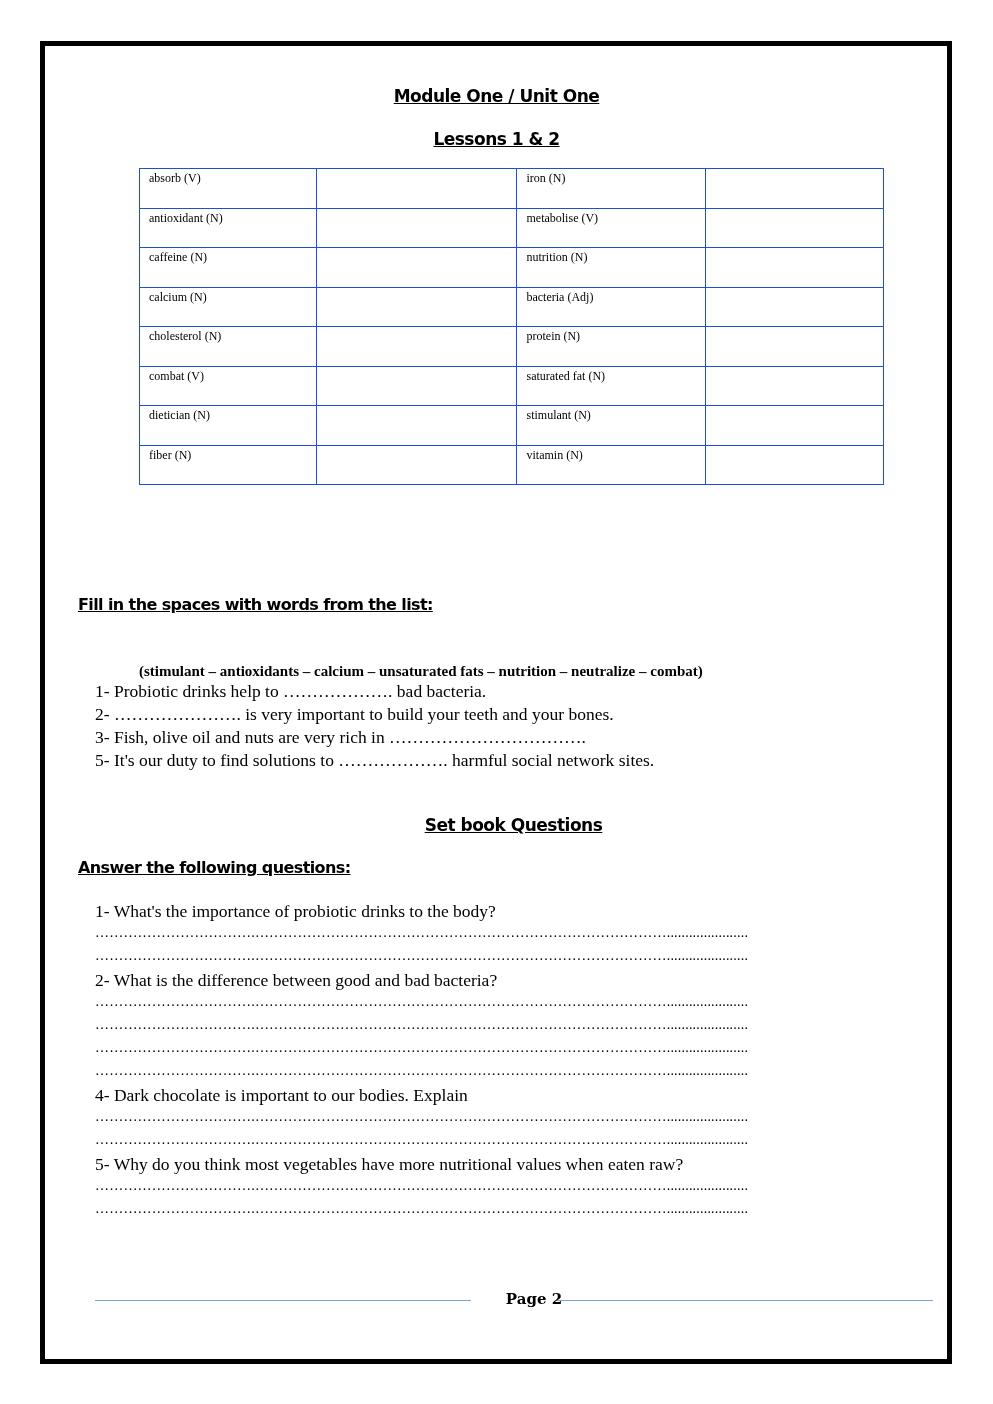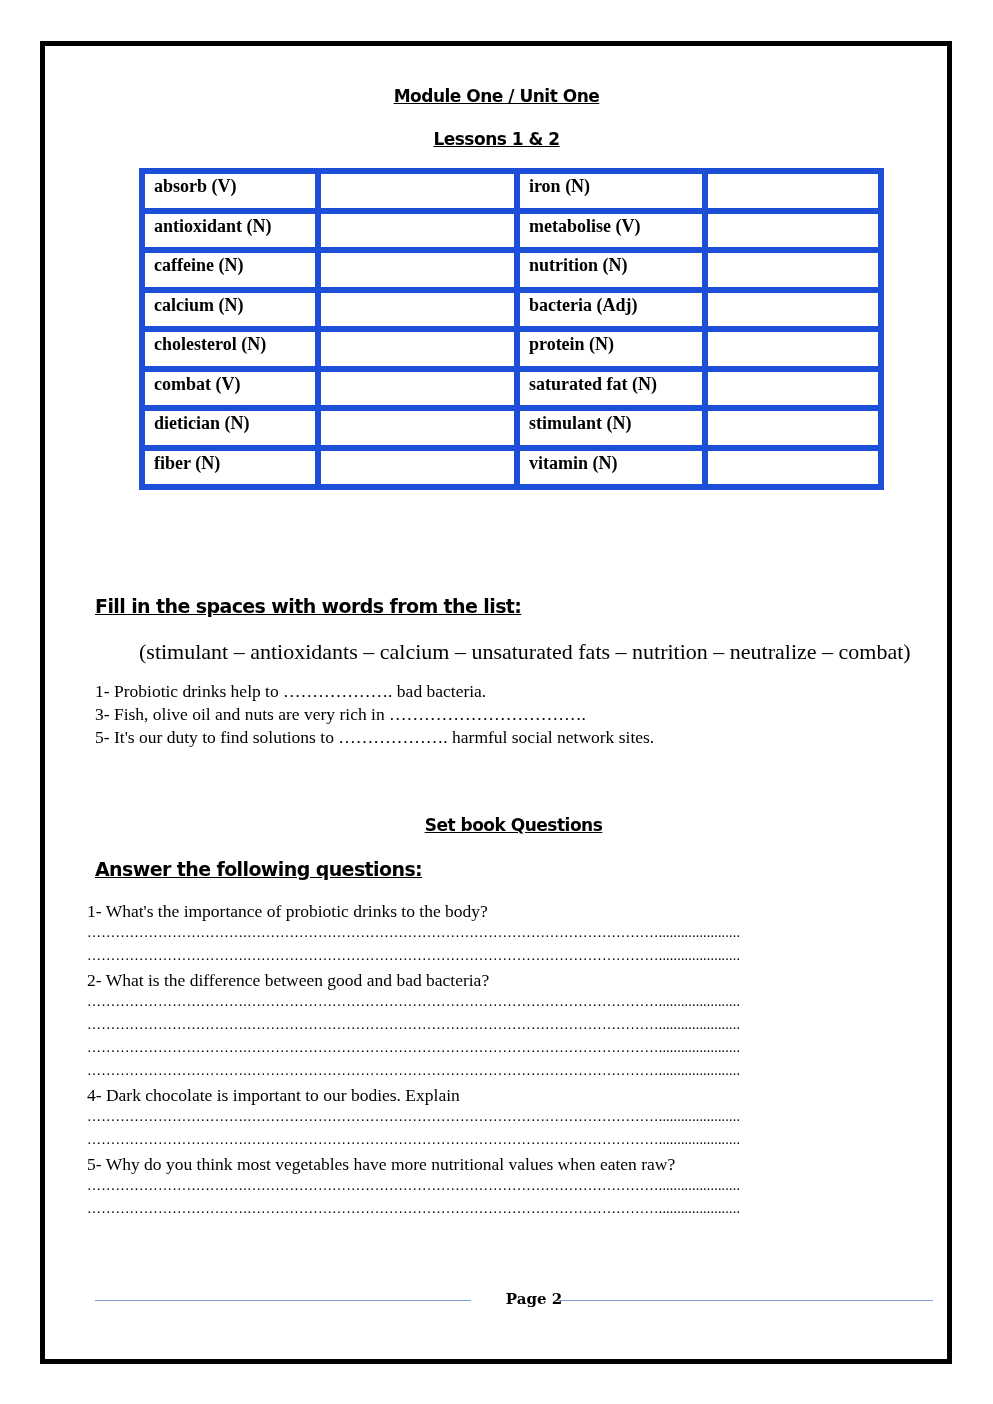--- a/index.html
+++ b/index.html
@@ -7,40 +7,40 @@
          font-family:"Liberation Serif", serif; color:#000; }
   .frame { position:absolute; left:40px; top:41px; width:902px; height:1313px;
            border:5px solid #000; box-sizing:content-box; }
   .title { position:absolute; left:0; width:993px; text-align:center;
            font-family:"DejaVu Sans", sans-serif; font-weight:bold;
            text-decoration:underline; font-size:17px; letter-spacing:-0.5px; }
   .t1 { top:86px; }
   .t2 { top:129px; }
   table.vocab { position:absolute; left:139px; top:168px; width:745px;
                 border-collapse:collapse; }
-  table.vocab td { border:6px solid #1d4ed8; height:39.5px; vertical-align:top;
-                   padding:2px 0 0 9px; font-weight:bold; font-size:18px;
+  table.vocab td { border:1px solid #1d4ed8; height:39.5px; vertical-align:top;
+                   padding:2px 0 0 9px; font-weight:normal; font-size:12px;
                    box-sizing:border-box; }
   table.vocab td.w1 { width:177px; }
   table.vocab td.b1 { width:201px; }
   table.vocab td.w2 { width:189px; }
   table.vocab td.b2 { width:178px; }
-  .heading { position:absolute; left:95px; font-family:"DejaVu Sans", sans-serif;
-             font-weight:bold; text-decoration:underline; font-size:19px;
+  .heading { position:absolute; left:78px; font-family:"DejaVu Sans", sans-serif;
+             font-weight:bold; text-decoration:underline; font-size:16px;
              letter-spacing:-0.6px; }
   .h-fill { top:595px; }
   .h-answer { top:858px; }
-  .wordlist { position:absolute; left:139px; top:639px; font-weight:normal;
-              font-size:22px; white-space:nowrap; }
+  .wordlist { position:absolute; left:139px; top:663px; font-weight:bold;
+              font-size:15px; white-space:nowrap; }
   .fill { position:absolute; left:95px; top:680px; font-size:17.5px; line-height:23px; }
   .fill div { white-space:nowrap; }
   .set-title { position:absolute; top:815px; left:0; width:1027px; text-align:center;
                font-family:"DejaVu Sans", sans-serif; font-weight:bold;
                text-decoration:underline; font-size:17px; letter-spacing:-0.5px; }
-  .questions { position:absolute; left:87px; top:900px; width:830px; font-size:17.5px; }
+  .questions { position:absolute; left:95px; top:900px; width:830px; font-size:17.5px; }
   .q { height:23px; line-height:23px; white-space:nowrap; }
   .dots { height:23px; line-height:20px; overflow:hidden; white-space:nowrap;
           font-size:14px; letter-spacing:0.2px; }
   .footer { position:absolute; top:1290px; left:95px; width:838px; height:22px; }
   .footer .line { position:absolute; top:10px; height:1px; background:#7aa4d4; }
   .footer .l1 { left:0; width:376px; }
   .footer .l2 { left:462px; width:376px; }
   .footer .pg { position:absolute; left:396px; width:86px; text-align:center; top:0;
                 font-family:"DejaVu Serif", serif; font-weight:bold; font-size:15px; }
 </style>
@@ -103,20 +103,21 @@
       <td class="b2"></td>
     </tr>
   </tbody>
 </table>
 
 <div class="heading h-fill">Fill in the spaces with words from the list:</div>
 <div class="wordlist">(stimulant – antioxidants – calcium – unsaturated fats – nutrition – neutralize – combat)</div>
 
 <div class="fill">
   <div>1- Probiotic drinks help to ………………. bad bacteria.</div>
+  <div>2- …………………. is very important to build your teeth and your bones.</div>
   <div>3- Fish, olive oil and nuts are very rich in …………………………….</div>
   <div>5- It's our duty to find solutions to ………………. harmful social network sites.</div>
 </div>
 
 <div class="set-title">Set book Questions</div>
 <div class="heading h-answer">Answer the following questions:</div>
 
 <div class="questions">
   <div class="q">1- What's the importance of probiotic drinks to the body?</div>
   <div class="dots">…………………………….……………………………………………………………………………......................</div>

